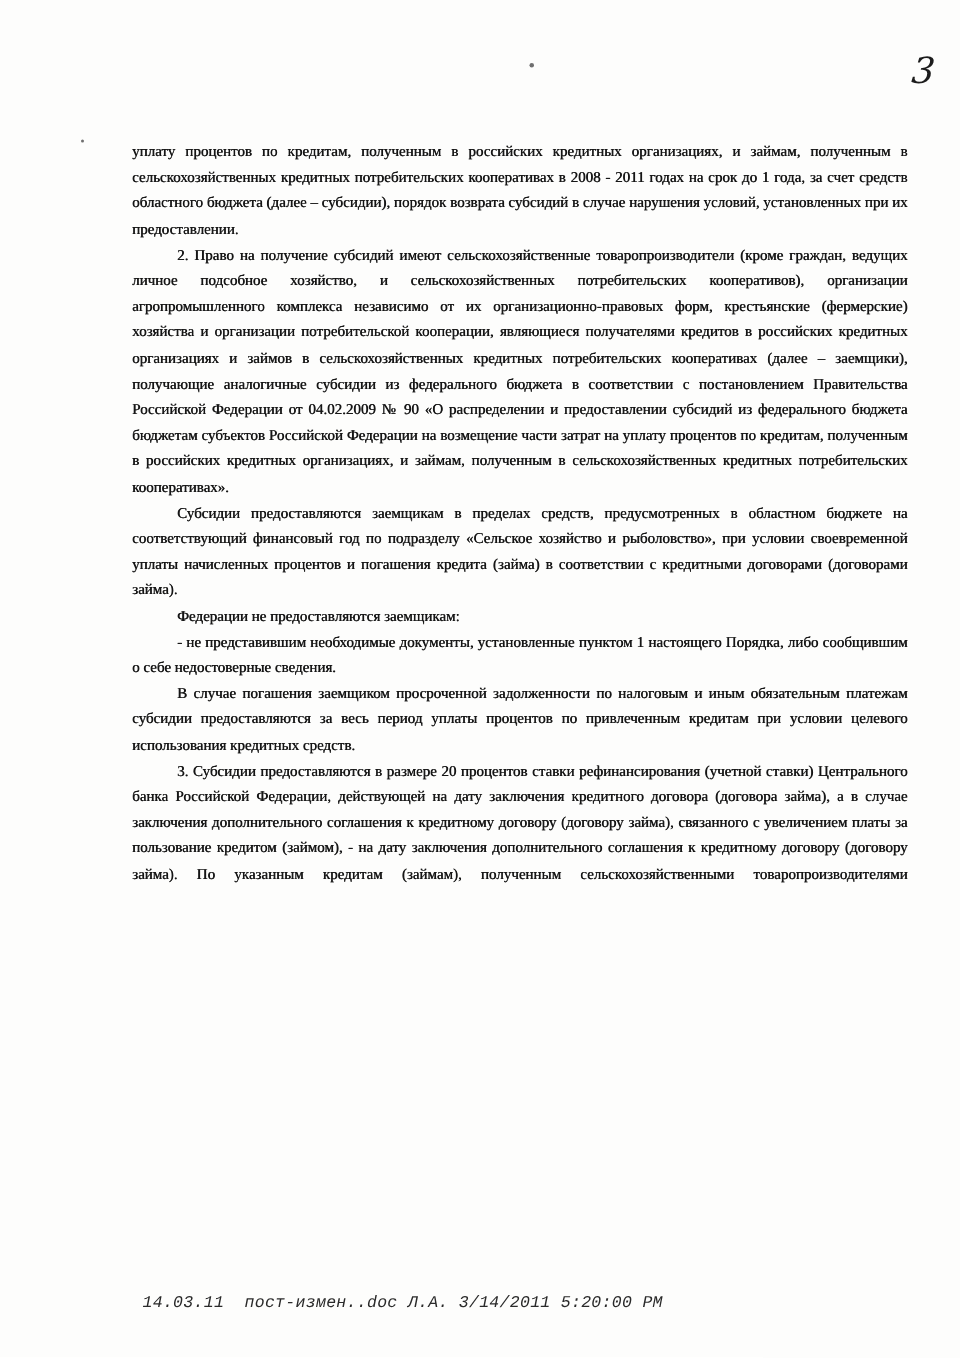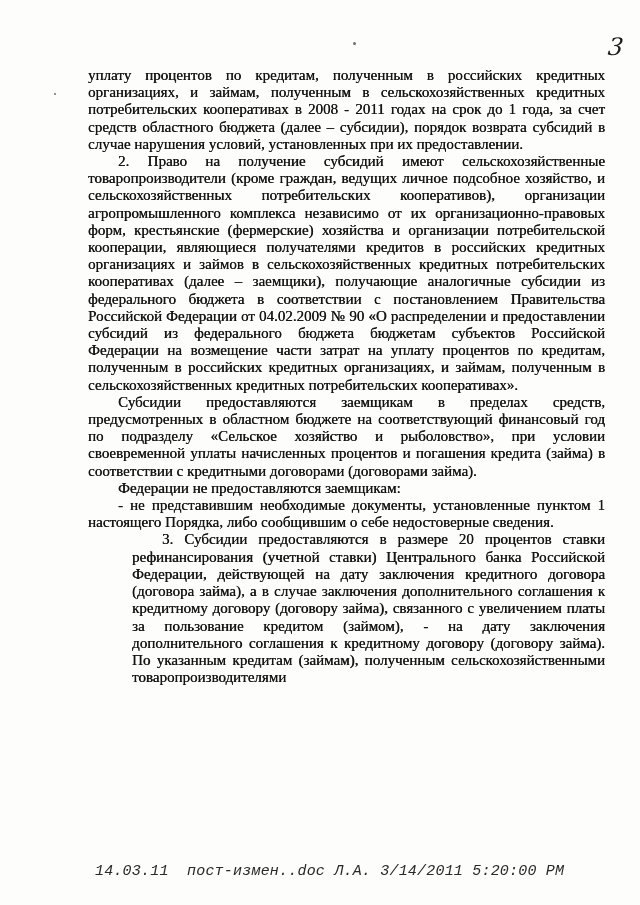--- a/index.html
+++ b/index.html
@@ -21,48 +21,47 @@
     left: 608px;
     font-family: "DejaVu Serif", serif;
     font-style: italic;
     font-size: 24px;
     color: #1c1c1c;
     transform: skewX(-6deg);
   }
   .text-block {
     position: absolute;
     left: 88px;
-    top: 67px;
+    top: 93px;
     width: 517px;
     text-align: justify;
-    font-size: 15px;
+    font-size: 10px;
     line-height: 17.2px;
     color: #161616;
     text-shadow: 0.3px 0 0 currentColor; 
     font-family: Liberation Serif, serif;
   }
   .text-block p.para {
     margin: 0;
     padding: 0;
     text-indent: 30px;
   }
   .text-block p.para.no-indent {
     text-indent: 0;
   }
   .text-block p.para.force-last {
     text-align-last: justify;
-    margin-left: 44px;
   }
   .footer-stamp {
     position: absolute;
     left: 95px;
     top: 863px;
     font-family: "Liberation Mono", monospace;
     font-style: italic;
-    font-size: 15px;
+    font-size: 11px;
     letter-spacing: 0.2px;
     color: #2a2a2a;
     white-space: pre;
   }
   .speck {
     position: absolute;
     background: #6f6f6f;
     border-radius: 50%;
   }
   .speck-1 { left: 353px; top: 42px; width: 3px; height: 3px; }
@@ -77,18 +76,19 @@
 
   <div class="speck speck-1"></div>
   <div class="speck speck-2"></div>
 
   <div class="text-block">
     <p class="para no-indent">уплату процентов по кредитам, полученным в российских кредитных организациях, и займам, полученным в сельскохозяйственных кредитных потребительских кооперативах в 2008 - 2011 годах на срок до 1 года, за счет средств областного бюджета (далее – субсидии), порядок возврата субсидий в случае нарушения условий, установленных при их предоставлении.</p>
     <p class="para">2. Право на получение субсидий имеют сельскохозяйственные товаропроизводители (кроме граждан, ведущих личное подсобное хозяйство, и сельскохозяйственных потребительских кооперативов), организации агропромышленного комплекса независимо от их организационно-правовых форм, крестьянские (фермерские) хозяйства и организации потребительской кооперации, являющиеся получателями кредитов в российских кредитных организациях и займов в сельскохозяйственных кредитных потребительских кооперативах (далее – заемщики), получающие аналогичные субсидии из федерального бюджета в соответствии с постановлением Правительства Российской Федерации от 04.02.2009 № 90 «О распределении и предоставлении субсидий из федерального бюджета бюджетам субъектов Российской Федерации на возмещение части затрат на уплату процентов по кредитам, полученным в российских кредитных организациях, и займам, полученным в сельскохозяйственных кредитных потребительских кооперативах».</p>
     <p class="para">Субсидии предоставляются заемщикам в пределах средств, предусмотренных в областном бюджете на соответствующий финансовый год по подразделу «Сельское хозяйство и рыболовство», при условии своевременной уплаты начисленных процентов и погашения кредита (займа) в соответствии с кредитными договорами (договорами займа).</p>
     <p class="para">Федерации не предоставляются заемщикам:</p>
     <p class="para">- не представившим необходимые документы, установленные пунктом 1 настоящего Порядка, либо сообщившим о себе недостоверные сведения.</p>
+    <p class="para">В случае погашения заемщиком просроченной задолженности по налоговым и иным обязательным платежам субсидии предоставляются за весь период уплаты процентов по привлеченным кредитам при условии целевого использования кредитных средств.</p>
     <p class="para force-last">3. Субсидии предоставляются в размере 20 процентов ставки рефинансирования (учетной ставки) Центрального банка Российской Федерации, действующей на дату заключения кредитного договора (договора займа), а в случае заключения дополнительного соглашения к кредитному договору (договору займа), связанного с увеличением платы за пользование кредитом (займом), - на дату заключения дополнительного соглашения к кредитному договору (договору займа). По указанным кредитам (займам), полученным сельскохозяйственными товаропроизводителями</p>
   </div>
 
   <div class="footer-stamp">14.03.11  пост-измен..doc Л.А. 3/14/2011 5:20:00 PM</div>
 
 </div>
 
 </body></html>

